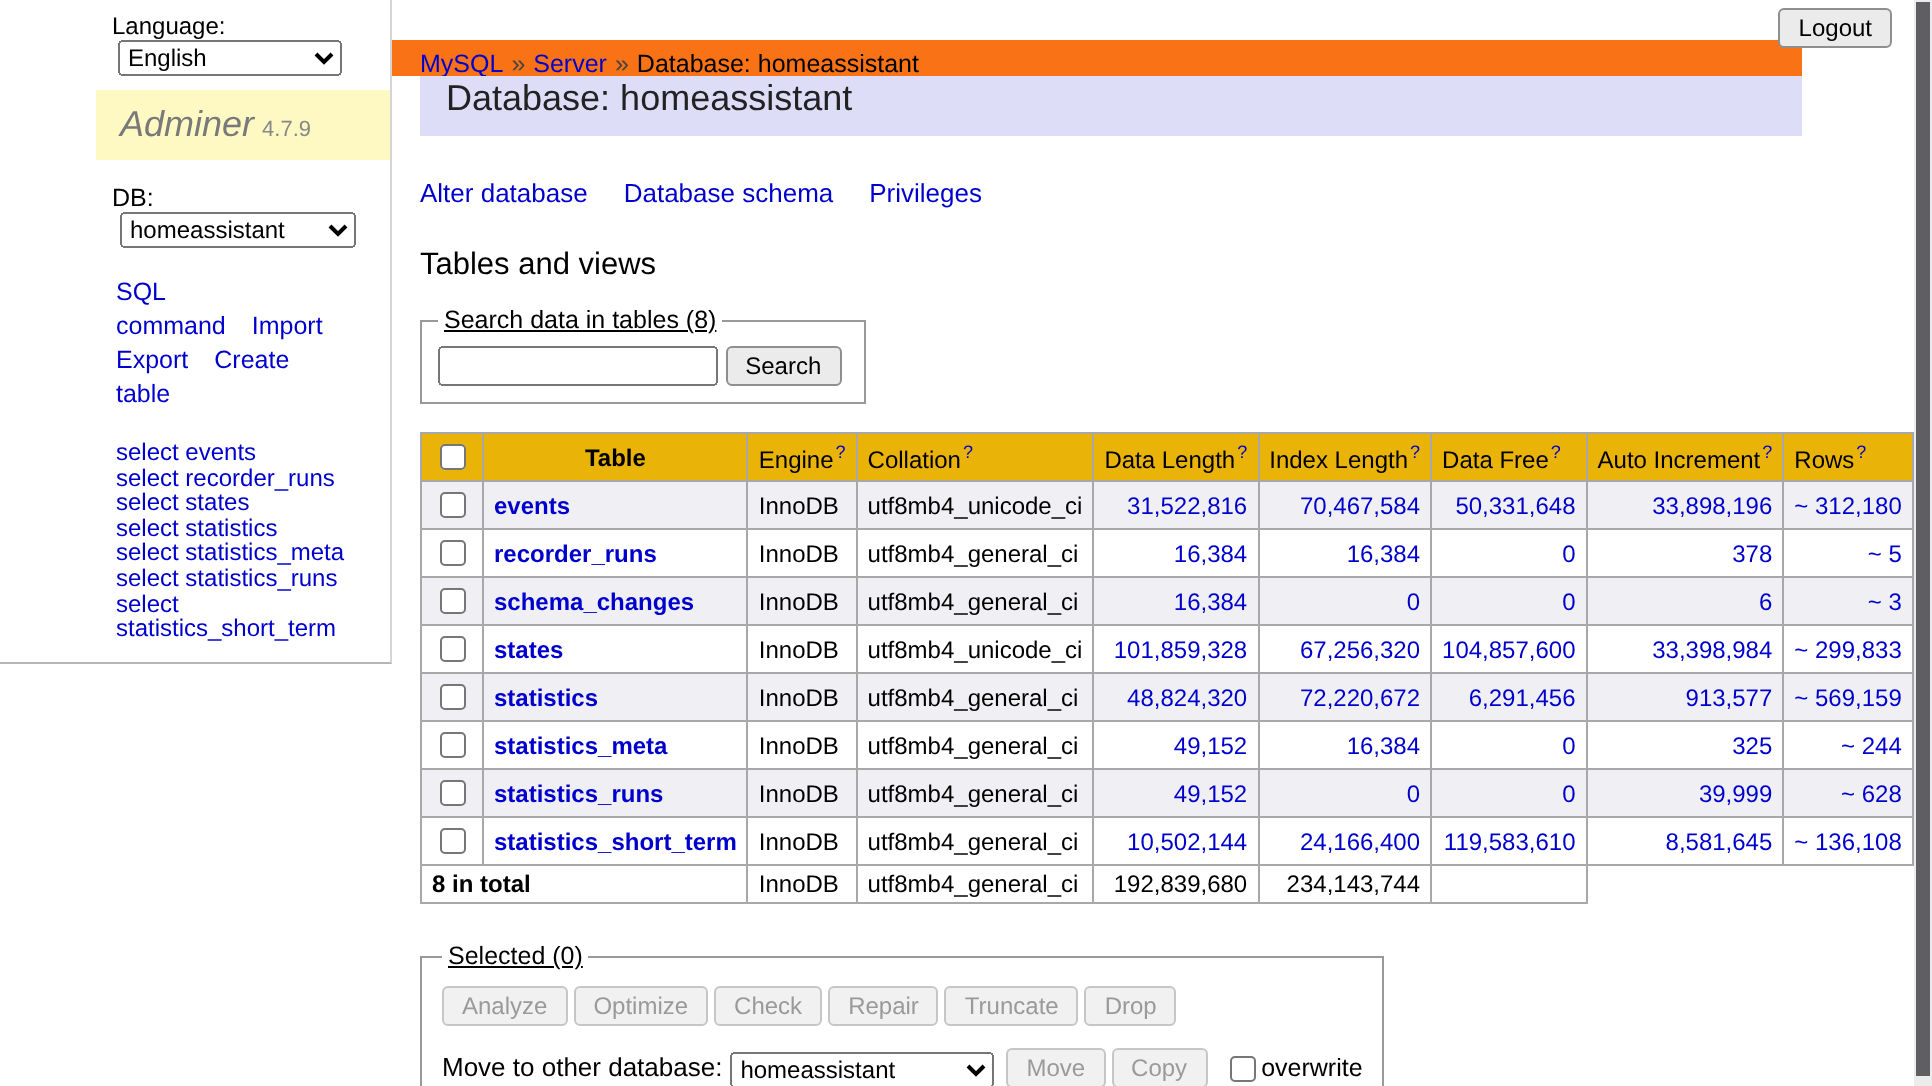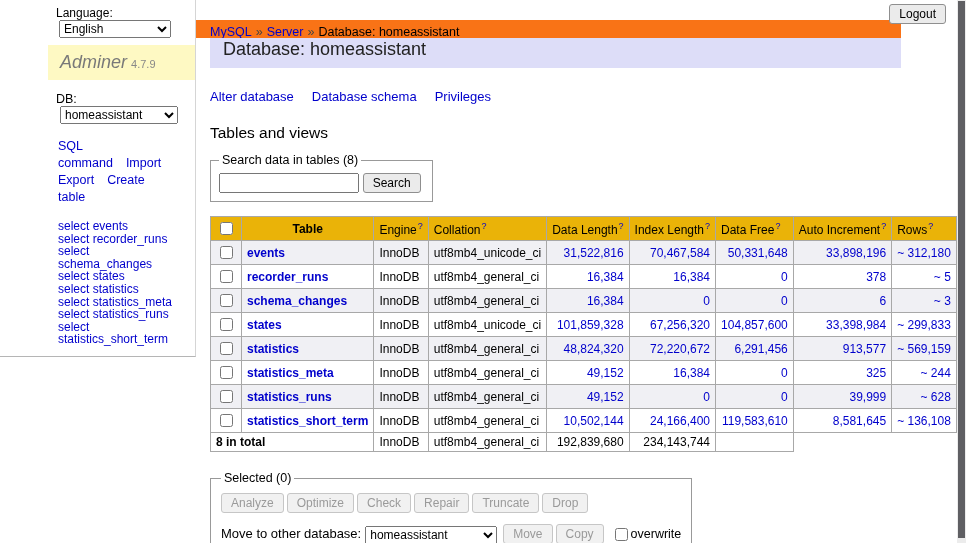--- a/index.html
+++ b/index.html
@@ -43,21 +43,21 @@
     margin: 6px 56px 0 14px; background: #ddddf8; color: #222;
     font-size: 18px; font-weight: normal; padding: 8px 13px;
   }
   .actions-row { margin: 21px 14px 0; font-size: 13px; }
   .actions-row a { margin-right: 18px; }
 
   h3 { font-weight: normal; color: #000; }
   h3.sub { font-size: 15.5px; margin: 20px 14px 11px; }
 
   fieldset { border: 1px solid #999; margin: 4px 14px 0; padding: 6px 8px 8px; width: fit-content; }
-  legend { font-size: 12.5px; padding: 0 3px; }
+  legend { font-size: 12.5px; padding: 0 3px; text-decoration: underline; }
   .search-fieldset input[type="text"] { width: 140px; font-size: 12px; padding: 1px 3px; }
 
   .btn {
     font-family: inherit; font-size: 12px; padding: 2px 9px; margin-right: 3px;
     background: #ebebeb; border: 1px solid #8f8f8f; border-radius: 3px; color: #000;
   }
   .btn:disabled { color: #9a9a9a; border-color: #c6c6c6; background: #f1f1f1; }
 
   table.tables { border-collapse: collapse; margin: 14px 14px 0; font-size: 12px; }
   table.tables td { border: 1px solid #a8a8a8; padding: 2px 5px; height: 17px; white-space: nowrap; }
@@ -104,21 +104,20 @@
       <div>
         <a href="#">SQL command</a><a href="#">Import</a>
       </div>
       <div>
         <a href="#">Export</a><a href="#">Create table</a>
       </div>
     </div>
     <div class="table-list">
         <div class="side-row"><a href="#">select events</a></div>
         <div class="side-row"><a href="#">select recorder_runs</a></div>
-        <div class="side-row"><a href="#">select schema_changes</a></div>
         <div class="side-row"><a href="#">select states</a></div>
         <div class="side-row"><a href="#">select statistics</a></div>
         <div class="side-row"><a href="#">select statistics_meta</a></div>
         <div class="side-row"><a href="#">select statistics_runs</a></div>
         <div class="side-row"><a href="#">select statistics_short_term</a></div>
       </div>
   </div>
 </div>
 
 <div class="main">

